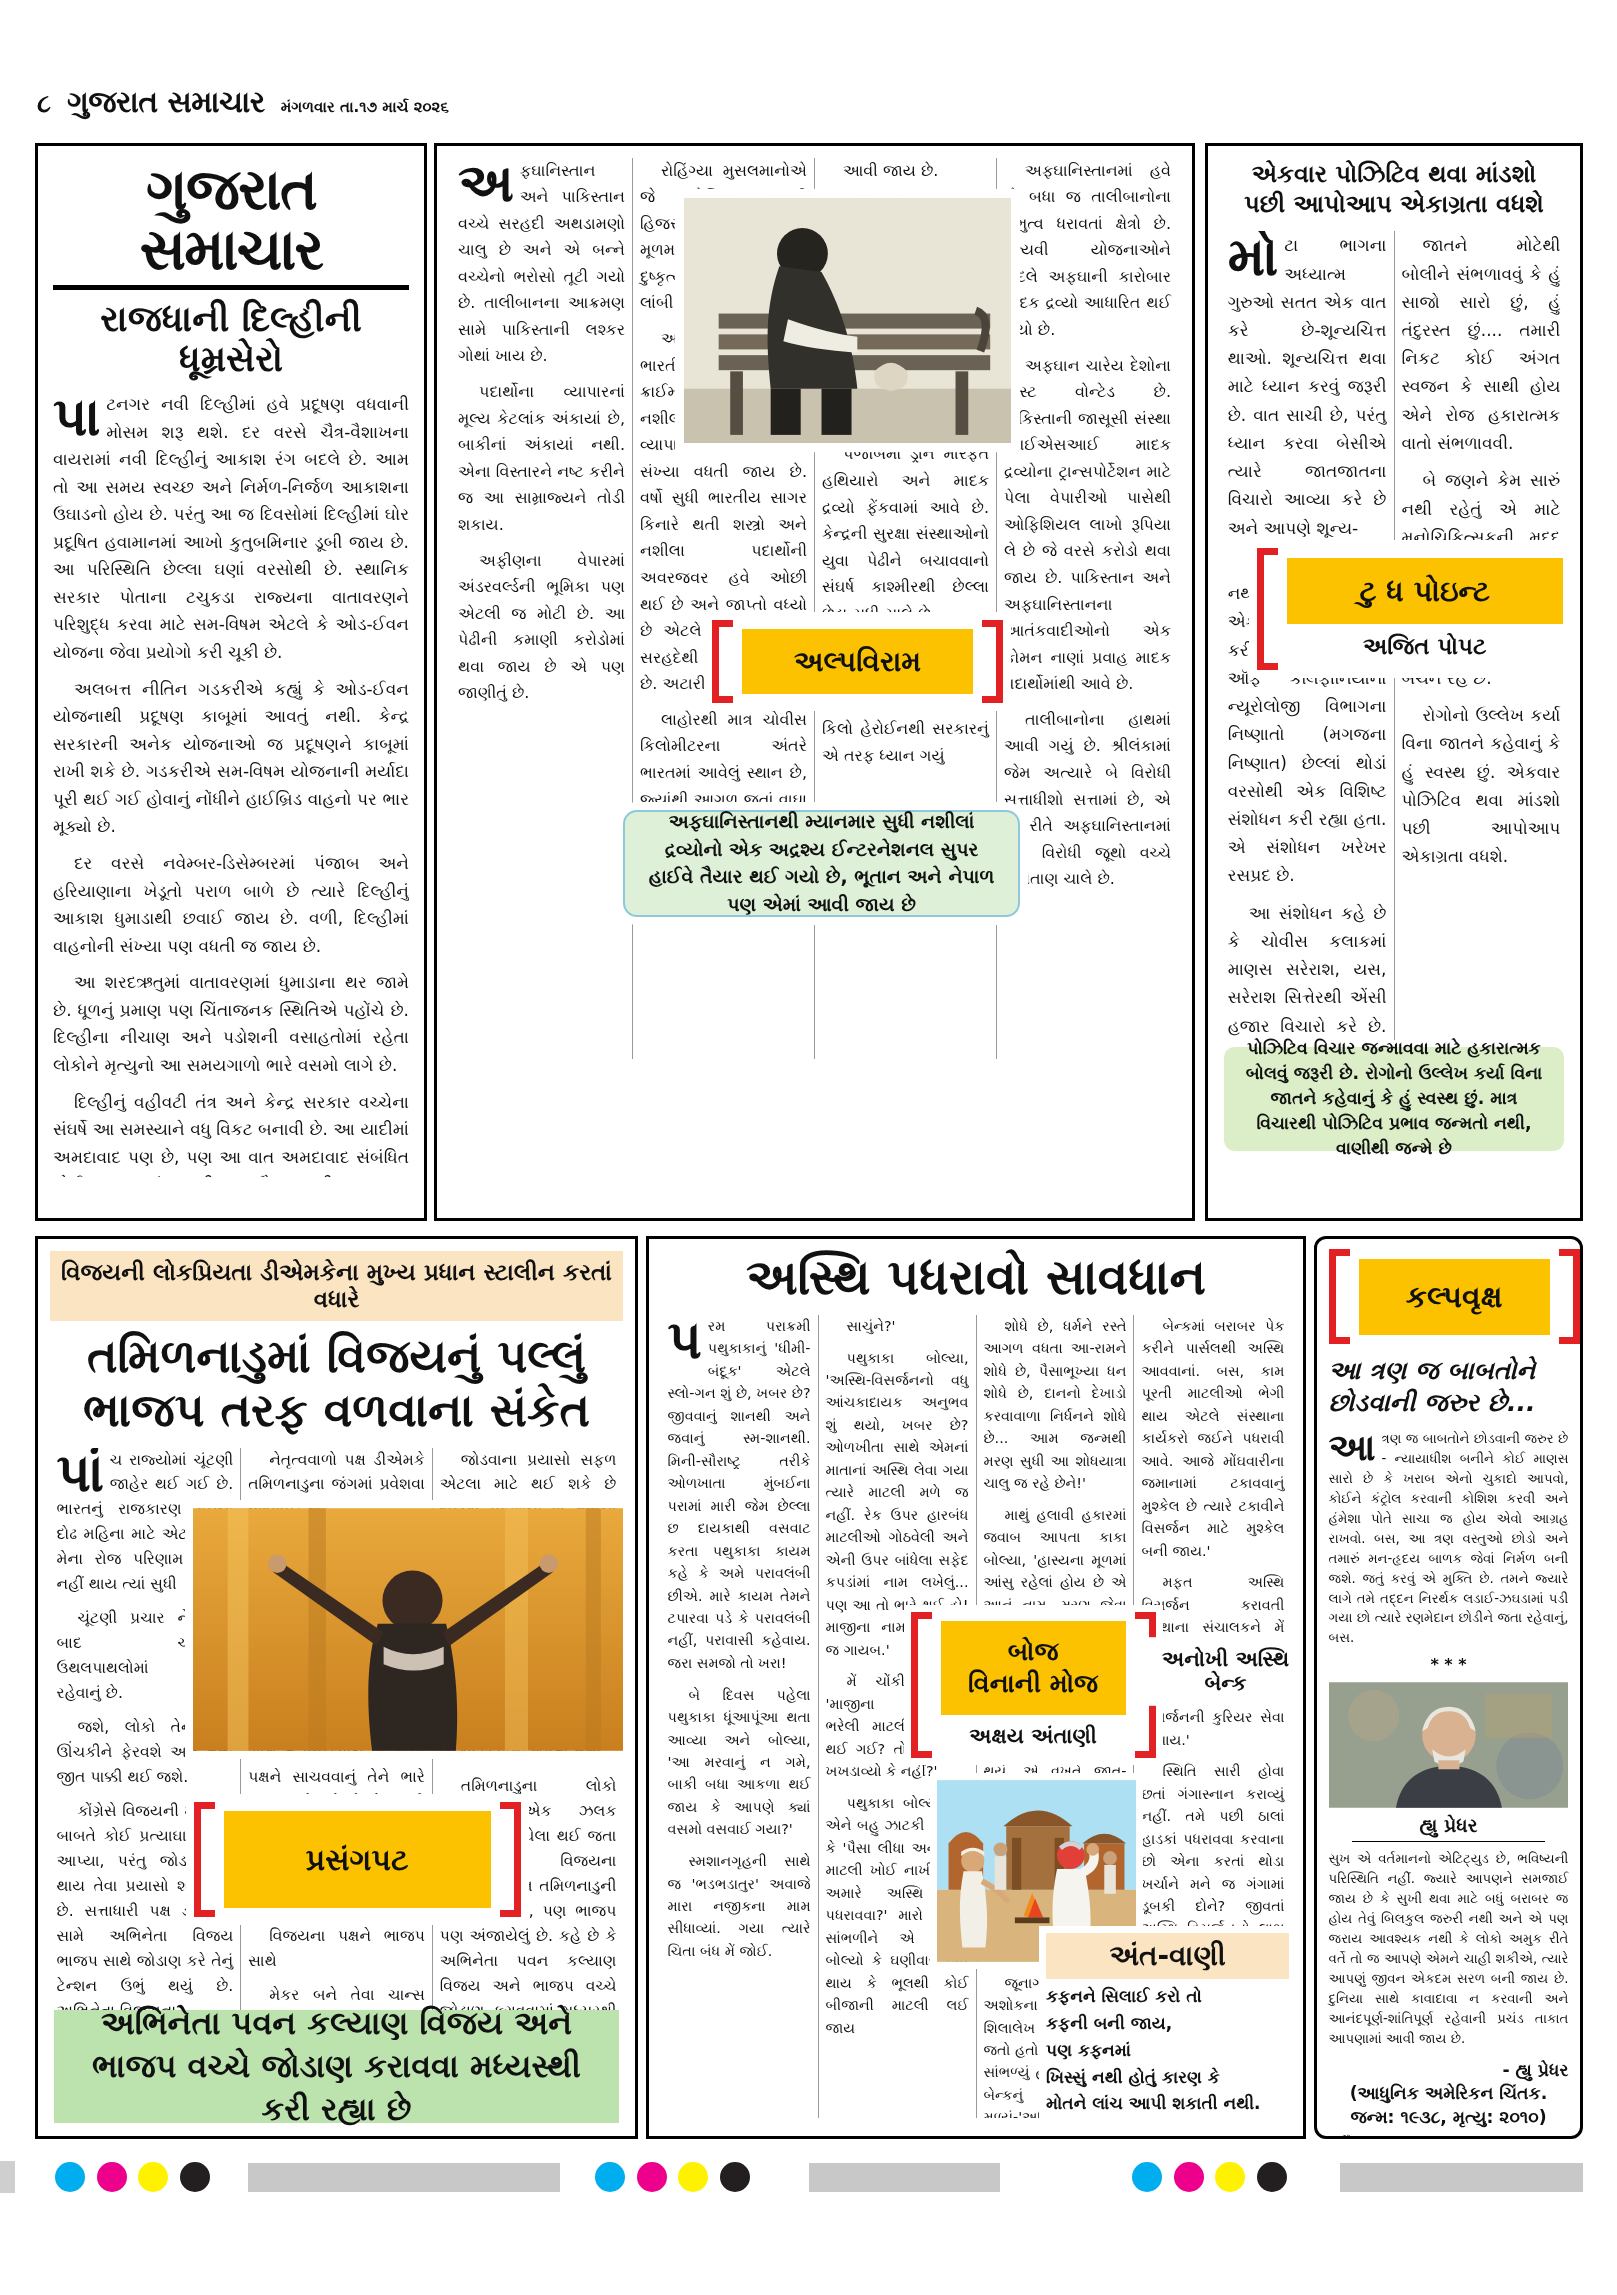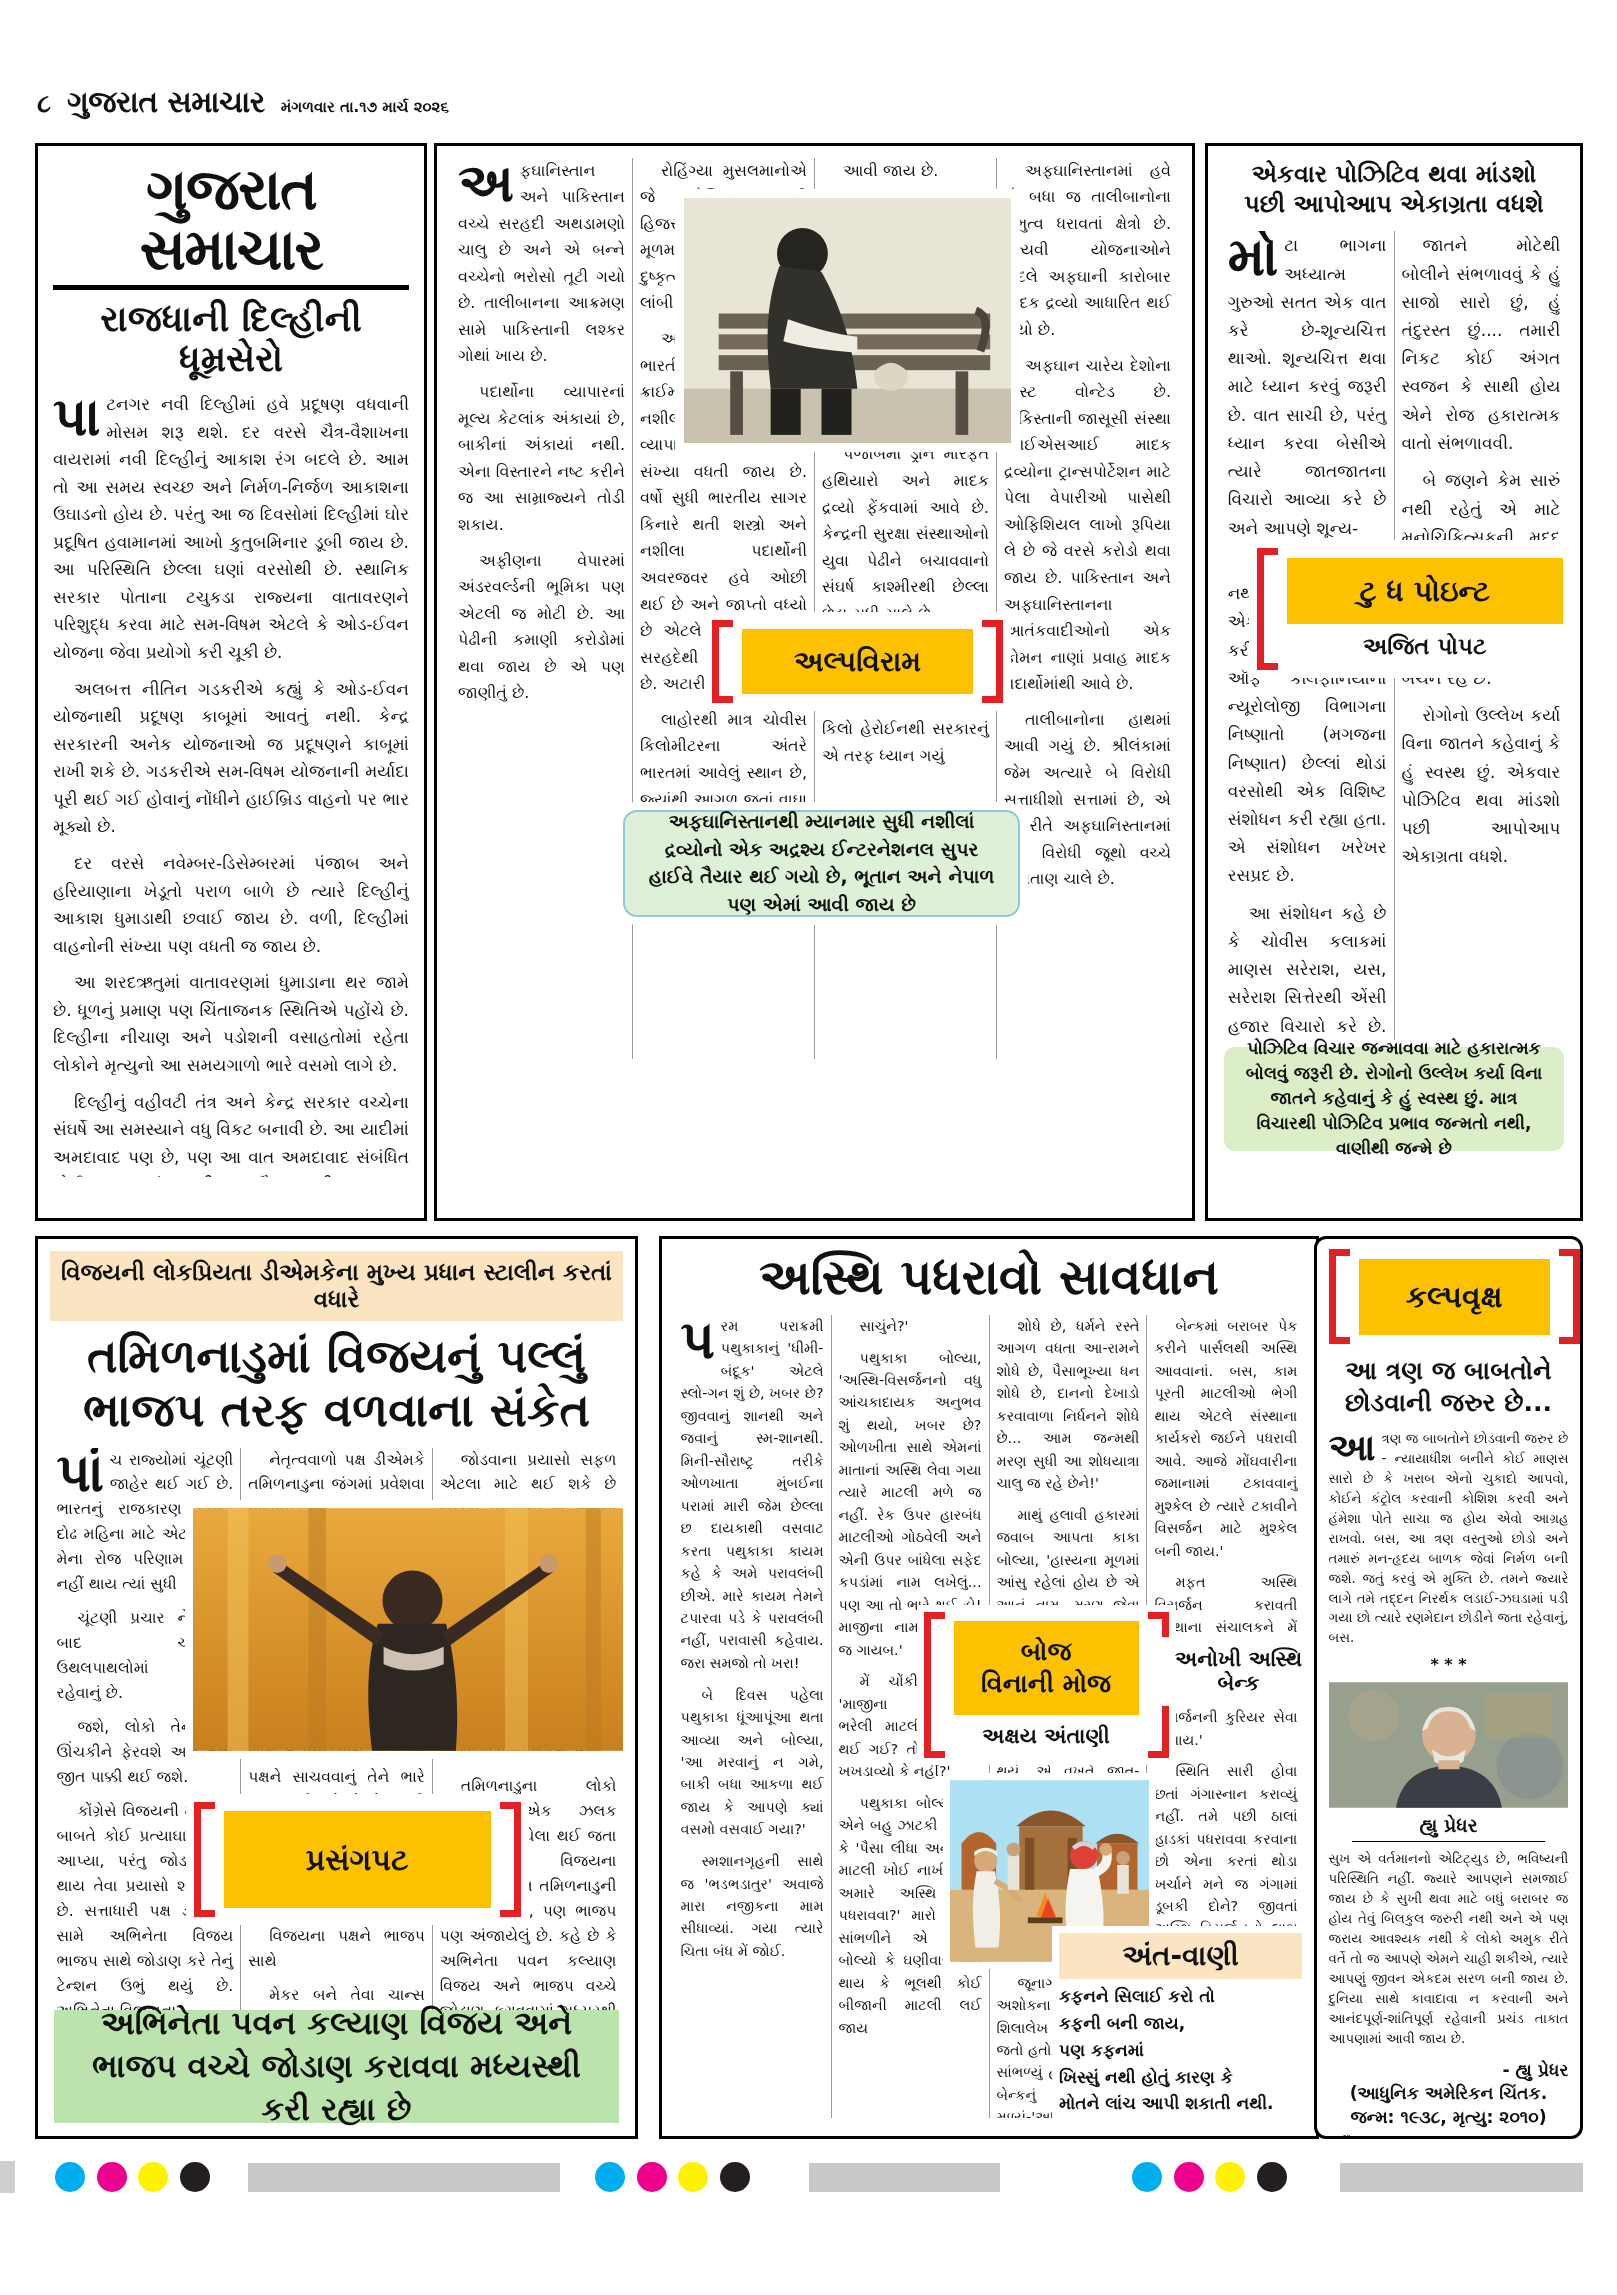--- a/index.html
+++ b/index.html
@@ -19,21 +19,21 @@
   .main-body{position:relative;height:901px;overflow:hidden;}
   #topoint{left:1205px;top:143px;width:378px;height:1078px;padding:12.7px;}
   .tp-head{font-size:24px;font-weight:900;text-align:center;line-height:1.25;margin:0 0 12.7px;}
   .tp-body{position:relative;height:924px;overflow:hidden;}
   
   #tamil{left:35px;top:1236px;width:603px;height:903px;padding:11.6px;}
   .strap{background:#FBE4C2;font-size:23px;font-weight:bold;text-align:center;padding:8px 3.5px;margin-bottom:8px;}
   .tam-head{font-size:46px;font-weight:900;text-align:center;line-height:1.18;margin:0 0 10.4px;}
   .tam-body{position:relative;height:589px;overflow:hidden;}
   .tam-green{position:absolute;left:16px;right:16px;bottom:12.7px;height:113px;background:#BCE3AE;display:flex;align-items:center;justify-content:center;font-size:32px;font-weight:900;text-align:center;line-height:1.35;padding:3.5px 11.6px;box-sizing:border-box;}
-  #asthi{left:646px;top:1236px;width:660px;height:903px;padding:11.6px;margin-left:13px;}
+  #asthi{left:646px;top:1236px;width:660px;height:903px;padding:11.6px;}
   .as-head{font-size:49px;font-weight:900;text-align:center;margin:0 0 10.4px;line-height:1.1;}
   .as-body{position:relative;height:803px;overflow:hidden;}
   #kalpa{left:1314px;top:1236px;width:269px;height:903px;padding:10.4px 11.6px;overflow:hidden;}
   
   .cols{display:flex;gap:0;height:100%;}
   .col{flex:1;text-align:justify;padding:0 7px;overflow:hidden;}
   .col+.col{border-left:1.2px solid #999;}
   .para{margin:0 0 9.2px;text-indent:21px;}
   .lead{margin:0 0 9.2px;text-indent:0;}
   .drop{float:left;font-size:53px;line-height:.78;font-weight:bold;padding:4.6px 5.8px 0 0;}
@@ -67,21 +67,21 @@
   #boj .brk-yellow{font-size:25.4px;}
   #boj .brk-author{font-size:21px;}
   #cartoon{position:absolute;left:276px;top:465px;width:199px;height:182px;box-shadow:0 0 0 7px #fff;}
   #as-sub{position:absolute;left:490px;top:328px;width:150px;background:#fff;font-size:21px;font-weight:900;text-align:center;padding:4.6px 0;box-shadow:0 0 0 5.8px #fff;}
   #antvani{position:absolute;right:2.3px;bottom:0;width:243px;background:#fff;box-shadow:0 0 0 7px #fff;}
   .av-head{background:#FBE4C2;font-size:28px;font-weight:900;text-align:center;padding:5.8px 2.3px;margin-bottom:5.8px;}
   .av-line{font-size:17px;font-weight:bold;line-height:1.5;margin:0 0 1.2px;}
   
   #kalpa-head{width:191px;margin:0 auto 10.4px;}
   #kalpa-head .brk-yellow{font-size:30px;padding:19.6px 3.5px;}
-  .k-sub{font-size:25px;font-weight:900;text-align:center;line-height:1.3;margin:3.5px 0 9.2px;}
+  .k-sub{font-size:25px;font-weight:900;line-height:1.3;margin:3.5px 0 9.2px;font-style:italic;}
   .k-p{font-size:13.3px;line-height:1.5;text-align:justify;margin:0 0 7px;}
   .k-stars{text-align:center;font-weight:900;font-size:16px;margin:2.3px 0 5.8px;}
   #hugh{width:100%;height:130px;display:block;margin-bottom:3.5px;}
   .k-cap{text-align:center;font-size:19px;font-weight:bold;border-bottom:1.7px solid #000;padding-bottom:4.6px;margin:0 23px 7px;}
   #k-attr{position:absolute;left:11.6px;right:11.6px;bottom:7px;background:#fff;box-shadow:0 0 0 5.8px #fff;}
   .k-sign{text-align:right;font-size:17.3px;font-weight:900;margin:0 0 2.3px;}
   .k-attr-line{text-align:center;font-size:17.3px;font-weight:900;margin:0;line-height:1.35;}
   
   #regstrip{position:absolute;left:0;top:2161px;width:1617px;height:35px;}
   .regsq{position:absolute;top:0;width:15px;height:32px;background:#cfcfcf;}

